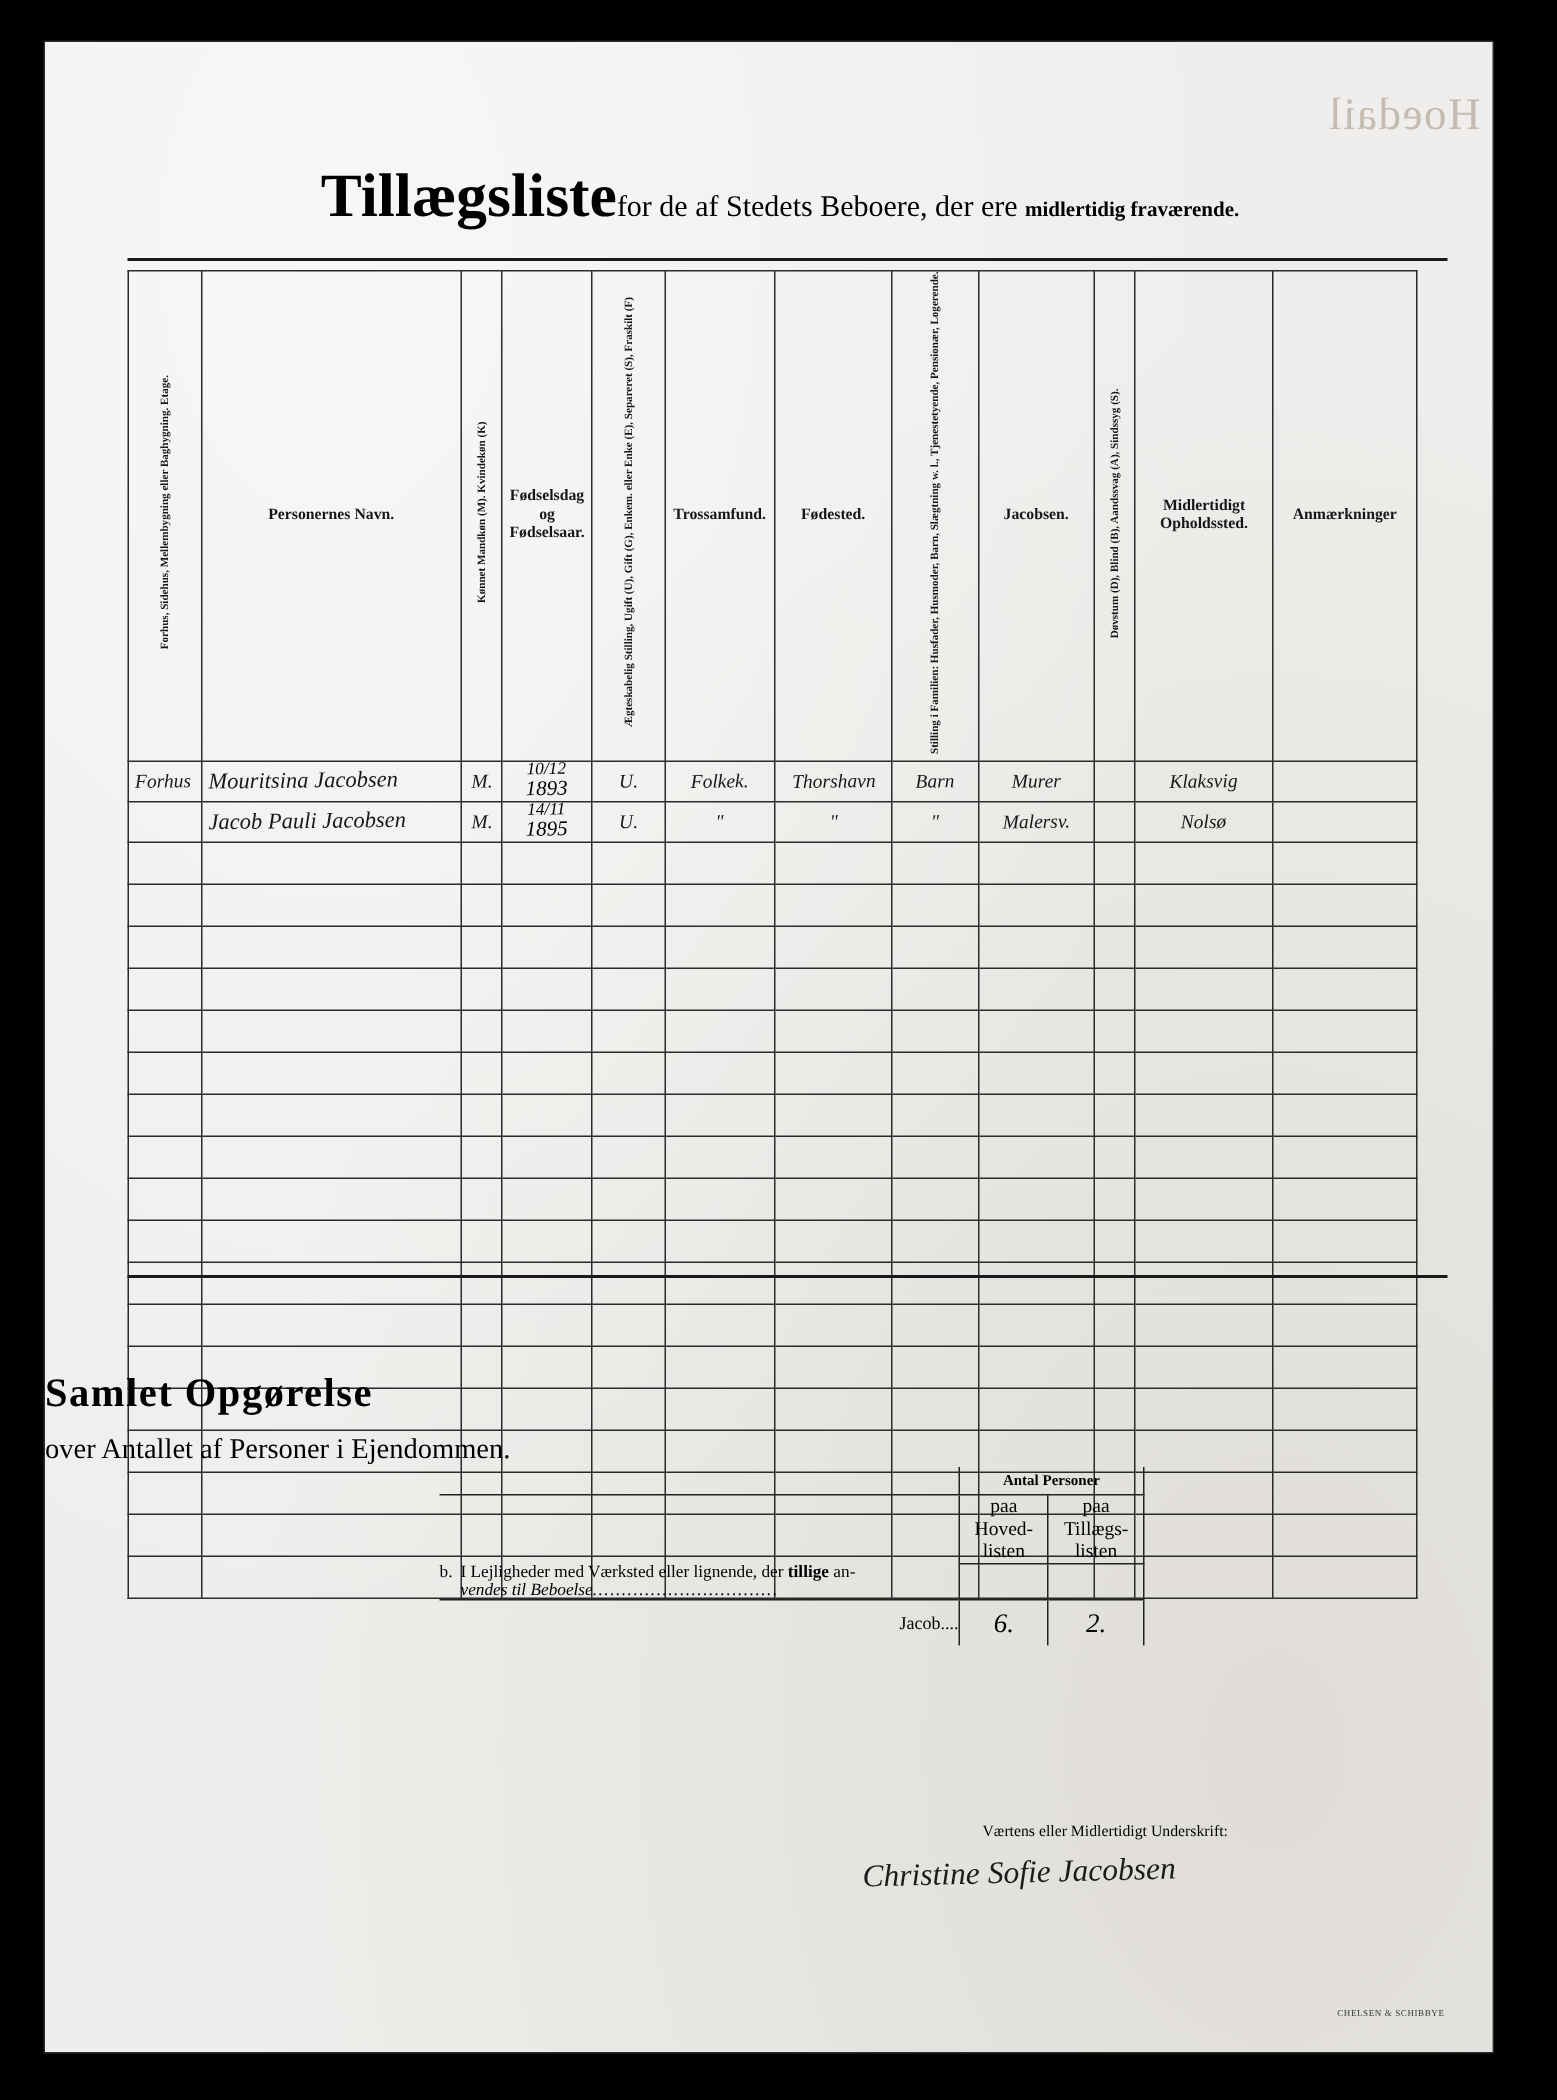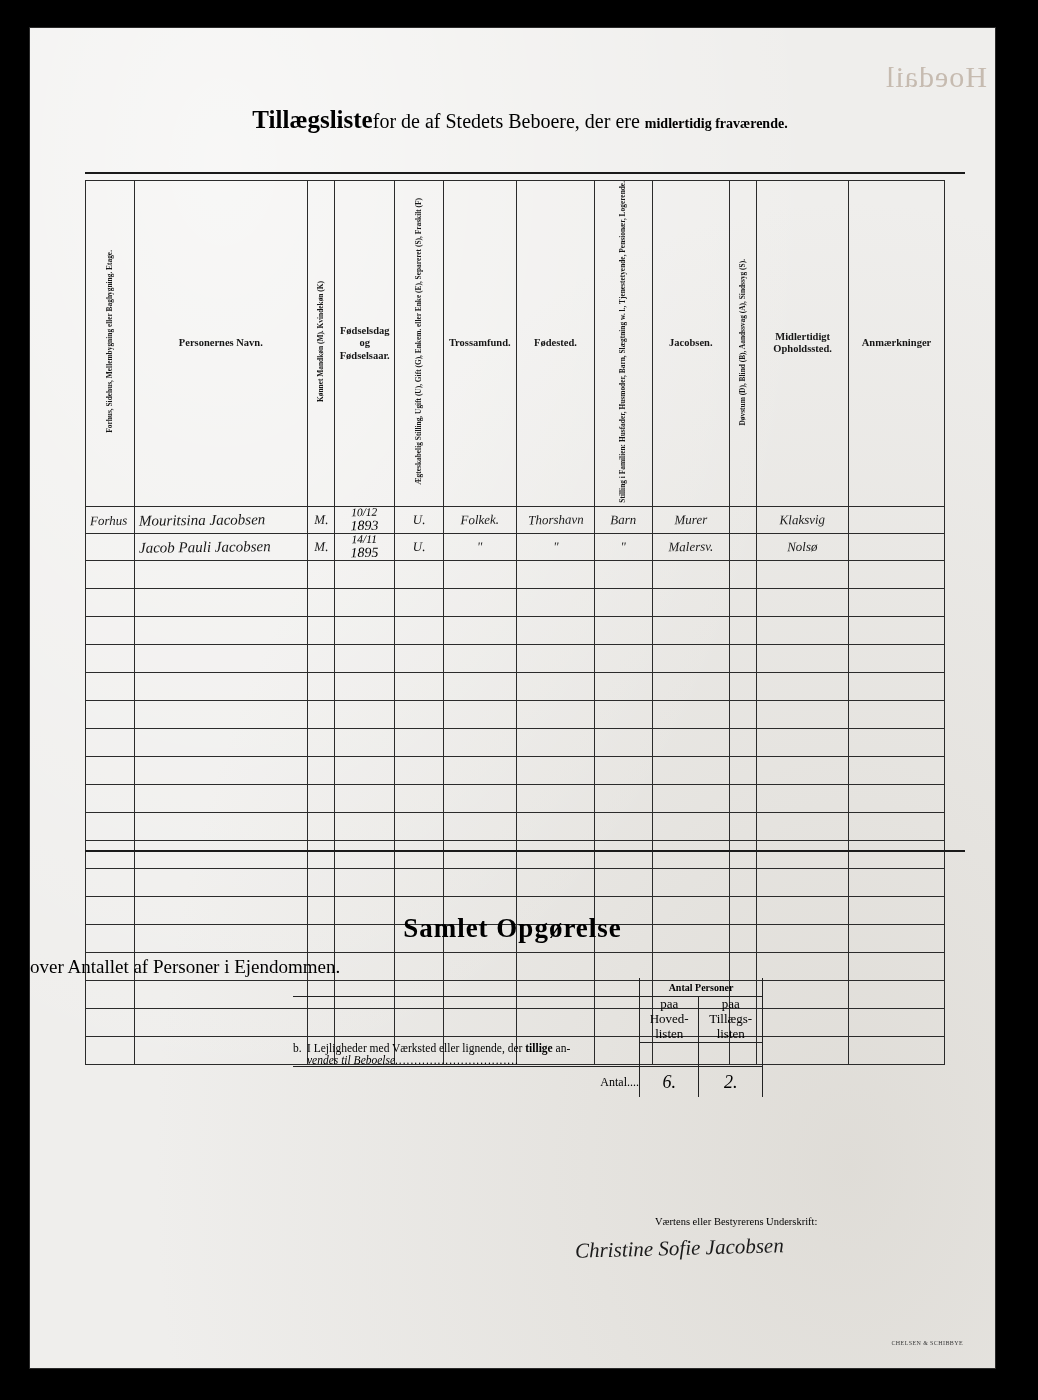--- a/index.html
+++ b/index.html
@@ -47,21 +47,21 @@
 
   .title-line {
     position: absolute;
     left: 50px;
     top: 78px;
     width: 880px;
     text-align: center;
     white-space: nowrap;
   }
   .title-main {
-    font-size: 25px;
+    font-size: 41px;
     font-weight: bold;
     letter-spacing: 0px;
   }
   .title-rest {
     font-size: 20px;
   }
   .title-rest b { font-size: 14px; }
 
   .rule {
     position: absolute;
@@ -126,21 +126,21 @@
     transform: rotate(-1deg);
   }
   .date-stack .d { font-size: 11.5px; }
   .date-stack .y { font-size: 14px; }
 
   
   .sum-title {
     position: absolute;
     left: 0; right: 0;
     top: 885px;
-    text-align: center;
+    text-align: left;
     font-size: 27px;
     font-weight: bold;
     letter-spacing: 1px;
   }
   .sum-sub {
     position: absolute;
     left: 0; right: 0;
     top: 928px;
     text-align: left;
     font-size: 19px;
@@ -628,24 +628,24 @@
       </tr>
       <tr>
         <td class="sum-row-text">
           <span class="ltr">b.</span>I Lejligheder med Værksted eller lignende, der <b>tillige</b> an-<br>
           <span style="padding-left:14px;font-style:italic;">vendes til Beboelse<span class="dotted">................................</span></span>
         </td>
         <td class="sum-val"></td>
         <td class="sum-val"></td>
       </tr>
       <tr>
-        <td class="ialt">Antal....</td>
+        <td class="ialt">Jacob....</td>
         <td class="ialt-val">6.</td>
         <td class="ialt-val">2.</td>
       </tr>
     </tbody>
   </table>
 
-  <div class="sig-label">Værtens eller Bestyrerens Underskrift:</div>
+  <div class="sig-label">Værtens eller Midlertidigt Underskrift:</div>
   <div class="sig">Christine Sofie Jacobsen</div>
 
   <div class="printer">CHELSEN &amp; SCHIBBYE</div>
 </div>
 
 </body></html>

